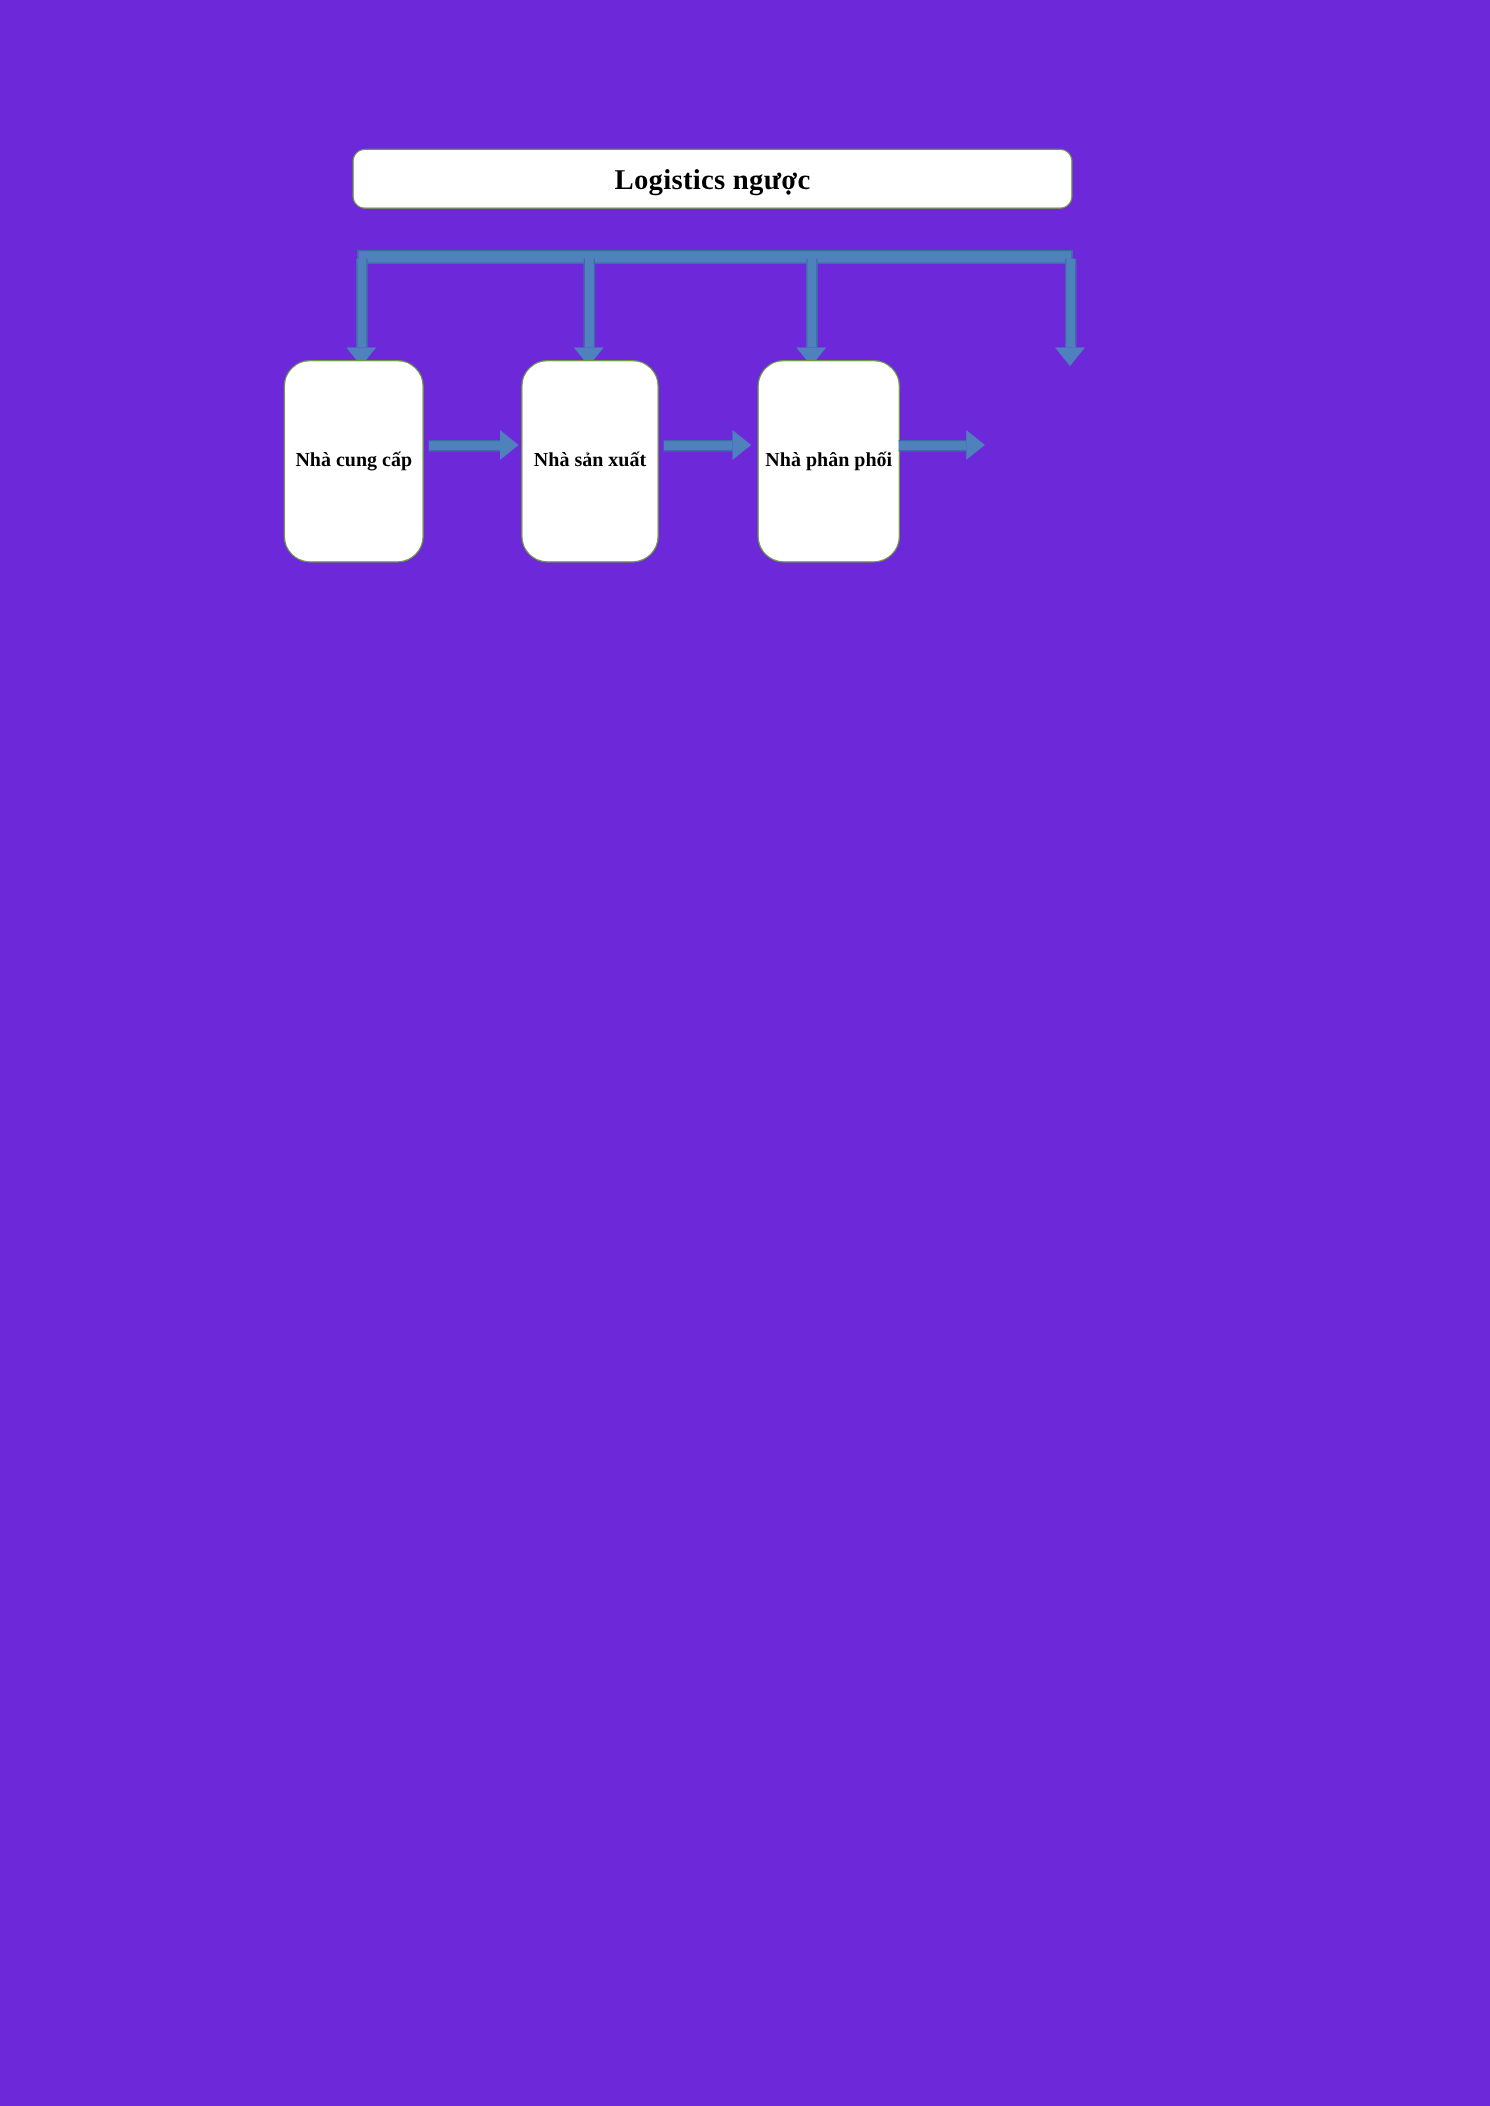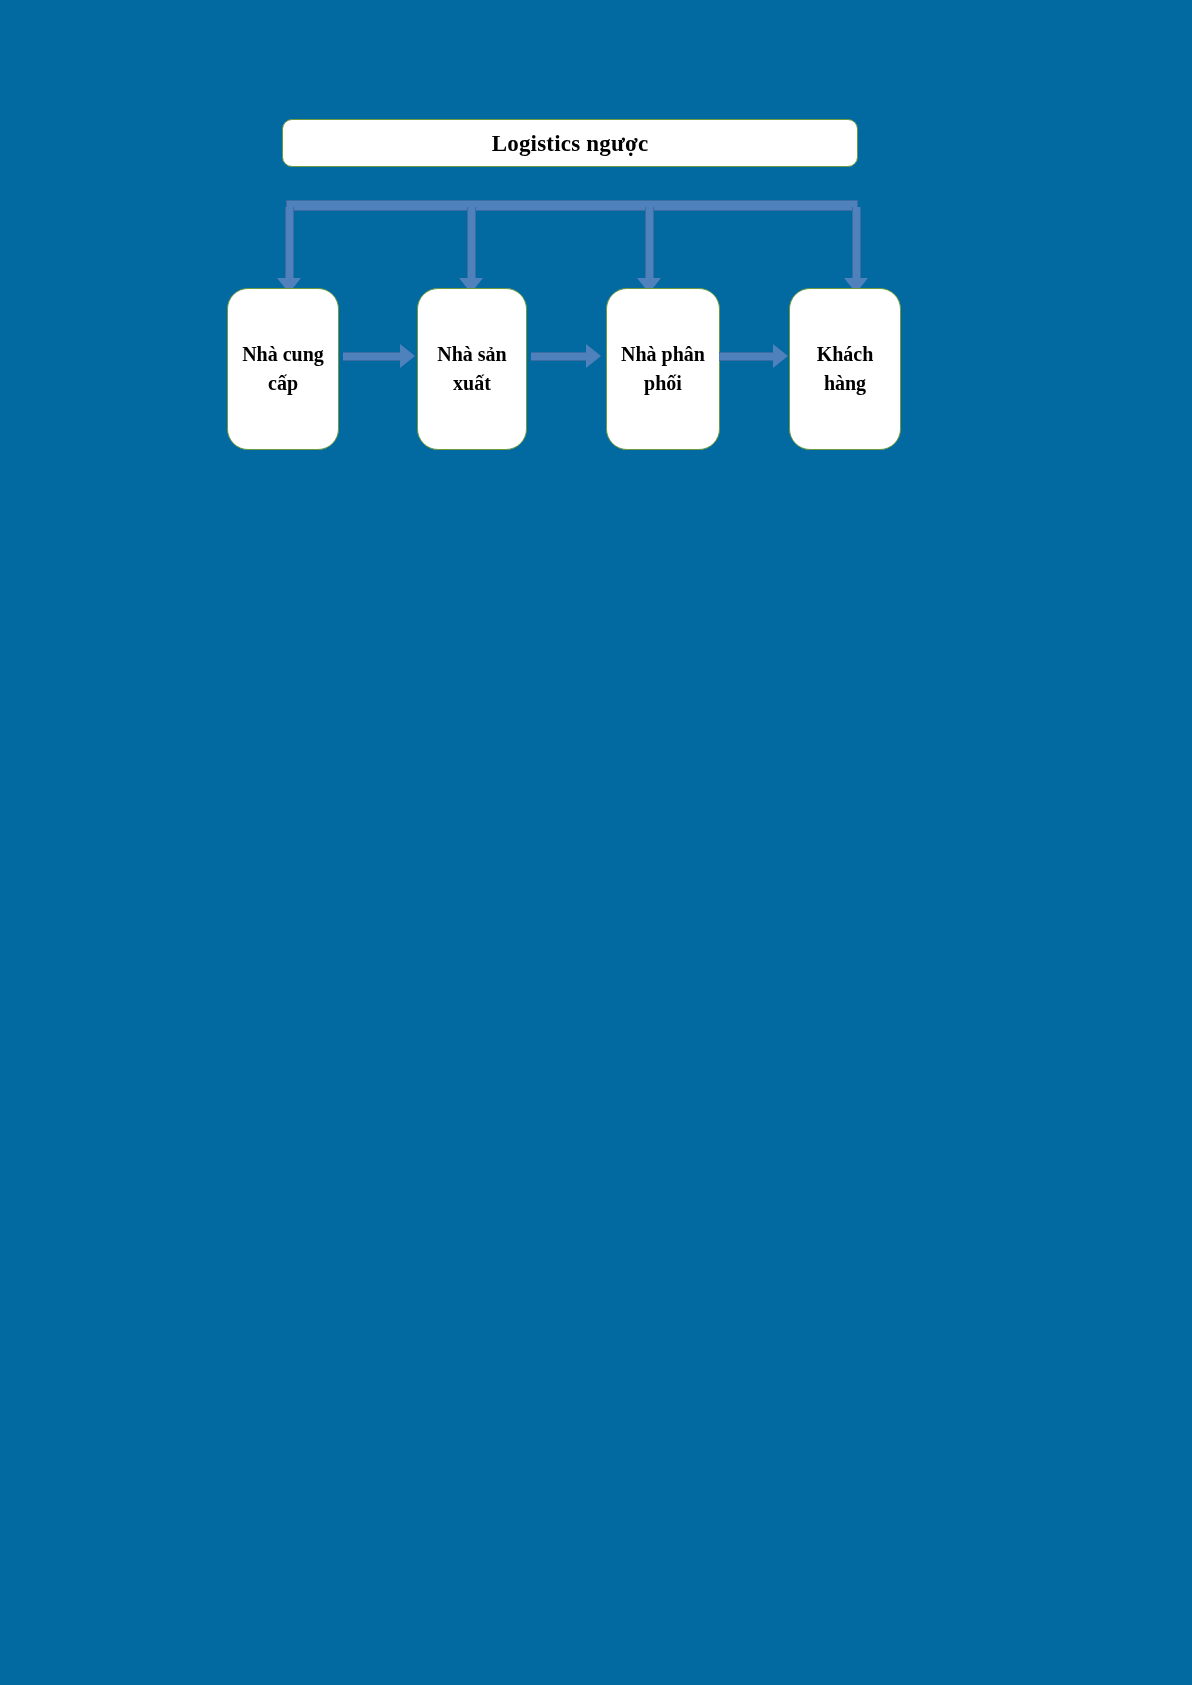--- a/index.html
+++ b/index.html
@@ -13,21 +13,21 @@
     position: relative;
     font-family: "Liberation Serif", "DejaVu Serif", serif;
     overflow: hidden;
   }
 
   #page {
     position: absolute;
     left: 0; top: 0;
     width: 1192px;
     height: 1685px;
-    background: #0369a1;
+    background: #6d28d9;
   }
 
   
   .title-box {
     position: absolute;
     left: 282px;
     top: 119px;
     width: 576px;
     height: 48px;
     box-sizing: border-box;
@@ -92,21 +92,21 @@
     box-sizing: border-box;
     border: 1.4px solid #6E9B40;
     border-radius: 21px;
     background: #ffffff;
     display: flex;
     align-items: center;
     justify-content: center;
     text-align: center;
   }
   .node-label {
-    font-size: 20px;
+    font-size: 16px;
     font-weight: bold;
     color: #000000;
     line-height: 1.45;
     padding: 0 4px;
   }
 
   
   .flow {
     position: absolute;
     height: 24px;
@@ -167,23 +167,20 @@
   </div>
 
   <div class="node-box" style="left:417px; width:110px;">
     <span class="node-label">Nhà sản xuất</span>
   </div>
 
   <div class="node-box" style="left:606px; width:114px;">
     <span class="node-label">Nhà phân phối</span>
   </div>
 
-  <div class="node-box" style="left:789px; width:112px;">
-    <span class="node-label">Khách hàng</span>
-  </div>
 
   <div class="flow" style="left:343px; top:344px; width:72px;">
     <div class="shaft" style="width:57px;"></div>
     <div class="head" style="left:57px;"></div>
   </div>
 
   <div class="flow" style="left:531px; top:344px; width:70px;">
     <div class="shaft" style="width:55px;"></div>
     <div class="head" style="left:55px;"></div>
   </div>

